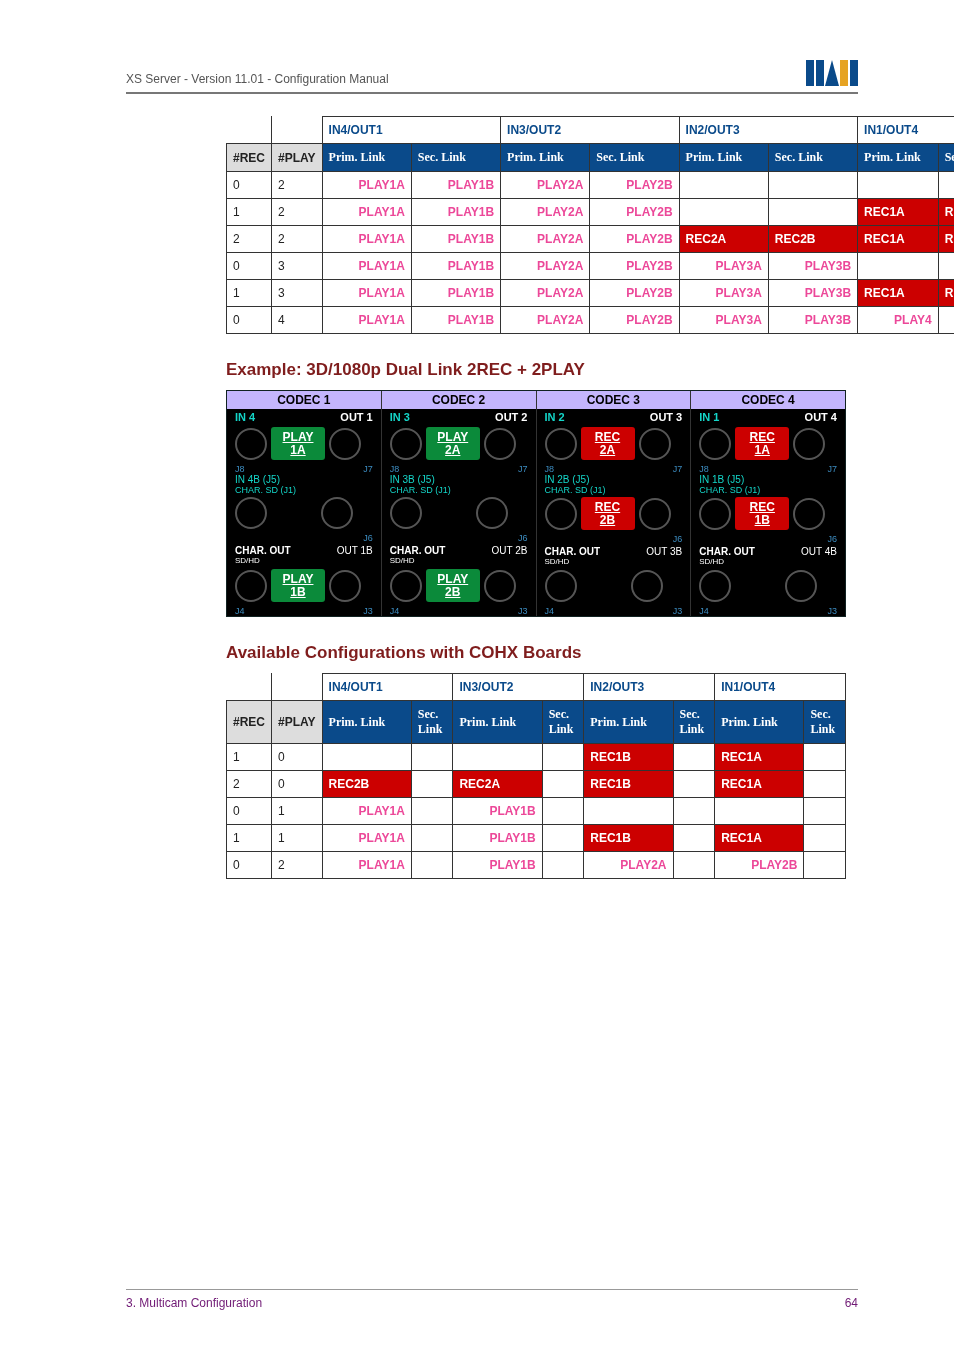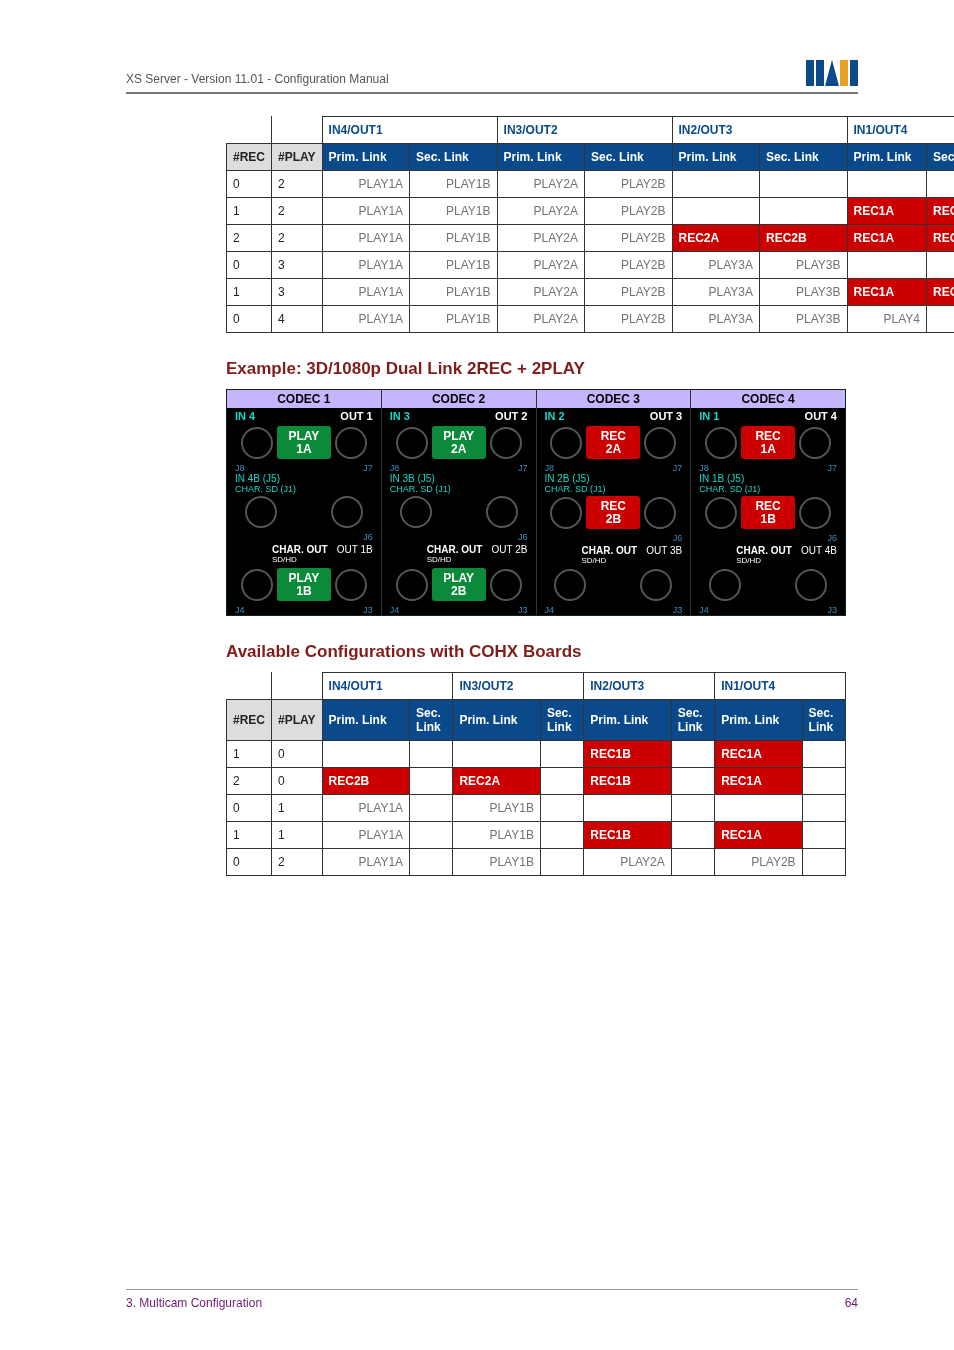--- a/index.html
+++ b/index.html
@@ -9,43 +9,43 @@
   .logo{display:flex;align-items:center;gap:2px;}
   .logo .bar{width:8px;height:26px;background:#0a4a8a;}
   .logo .diag{width:0;height:0;border-left:7px solid transparent;border-right:7px solid transparent;border-bottom:26px solid #0a4a8a;margin:0 -1px;}
   .logo .orange{background:#e6a323;}
   .content{margin-left:100px;width:620px;}
   h3.sec{font-size:17px;font-weight:700;color:#7f1d1d;margin:26px 0 10px 0;}
   p.body{font-size:14px;color:#444;line-height:1.4;margin:8px 0 14px 0;}
   table.cfg{border-collapse:collapse;width:100%;font-size:12px;}
   table.cfg th,table.cfg td{border:1px solid #333;padding:6px 6px;text-align:left;vertical-align:middle;}
   table.cfg .ghead{background:#fff;color:#0a4a8a;font-weight:700;}
-  table.cfg .subhead{background:#0a4a8a;color:#fff;font-weight:700;}
+  table.cfg .subhead{background:#0a4a8a;color:#fff;font-weight:700;font-family:Liberation Serif, serif;}
   table.cfg .rownum{background:#ddd;font-weight:700;text-align:right;}
-  table.cfg td.play{color:#737373;font-weight:400;padding-left:36px;}
+  table.cfg td.play{color:#ec4899;font-weight:700;padding-left:36px;}
   table.cfg td.rec{background:#cc0000;color:#fff;font-weight:700;}
   table.cfg td.empty{background:#fff;}
   table.cfg td.num{text-align:left;}
   
   .diagram{display:flex;gap:0;margin:8px 0 4px 0;border:1px solid #122;}
   .codec{flex:1;background:#000;color:#fff;position:relative;border-right:1px solid #333;}
   .codec:last-child{border-right:none;}
   .codec .title{background:#c4b5fd;color:#000;text-align:center;font-size:12px;font-weight:700;padding:2px 0;}
   .codec .iorow{display:flex;justify-content:space-between;padding:2px 8px;font-size:11px;}
   .codec .inlbl{color:#14d6c9;font-weight:700;}
   .codec .outlbl{color:#fff;font-weight:700;}
-  .codec .connrow{display:flex;justify-content:center;align-items:center;padding:2px 8px 4px;gap:4px;}
+  .codec .connrow{display:flex;justify-content:flex-start;align-items:center;padding:2px 8px 4px;gap:4px;text-decoration:underline;}
   .conn{width:28px;height:28px;border-radius:50%;border:2px solid #555;background:#000;}
   .tag{min-width:46px;padding:4px 4px;border-radius:3px;font-size:12px;font-weight:700;text-align:center;line-height:1.05;}
   .tag.play{background:#0b8a3a;color:#fff;}
   .tag.rec{background:#cc0000;color:#fff;}
   .codec .jrow{display:flex;justify-content:space-between;padding:0 8px;font-size:9px;color:#3c8cc0;}
   .codec .midlbl{display:flex;justify-content:space-between;padding:0 8px;font-size:10px;}
   .codec .midlbl .cyan{color:#14d6c9;}
-  .codec .botlbl{display:flex;justify-content:space-between;padding:2px 8px;font-size:10px;margin-left:37px;}
+  .codec .botlbl{display:flex;justify-content:space-between;padding:2px 8px;font-size:10px;}
   .codec .botlbl .char{font-weight:700;}
   .codec .botlbl .char small{font-weight:400;font-size:8px;display:block;}
   .footer{position:absolute;bottom:40px;left:120px;right:90px;display:flex;justify-content:space-between;font-size:12px;color:#701a75;border-top:1px solid #999;padding-top:6px;}
 </style>
 </head>
 <body>
 
 <div class="page">
   <div class="header">
     <span class="header-left">XS Server - Version 11.01 - Configuration Manual</span>

